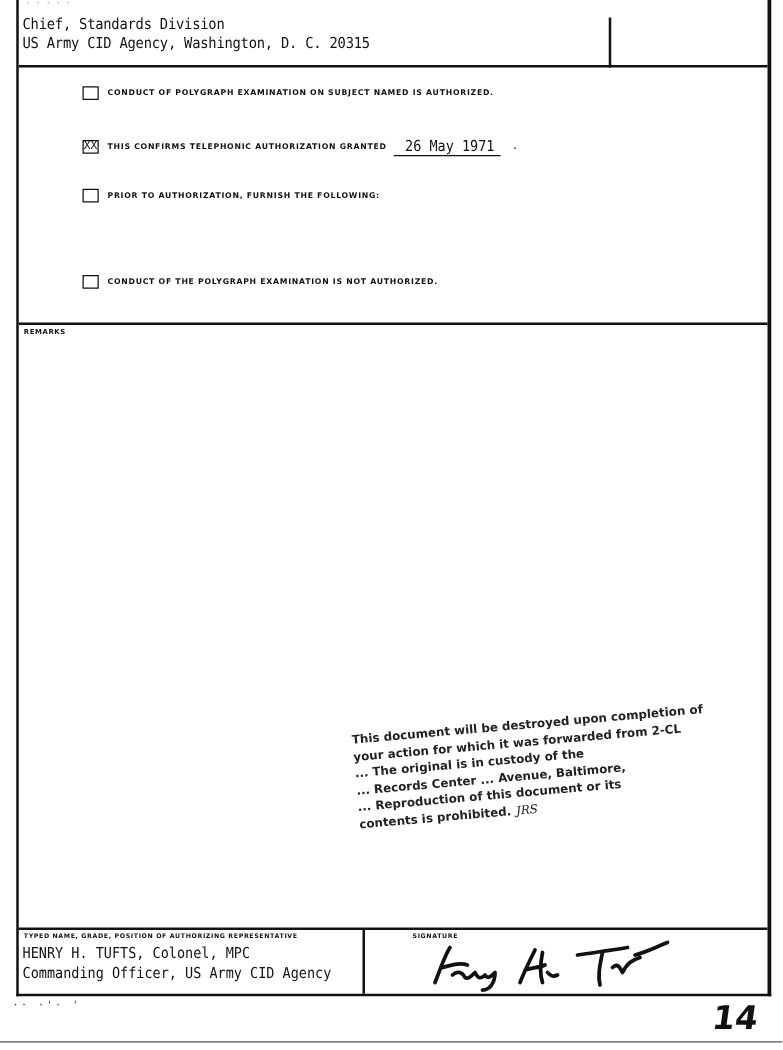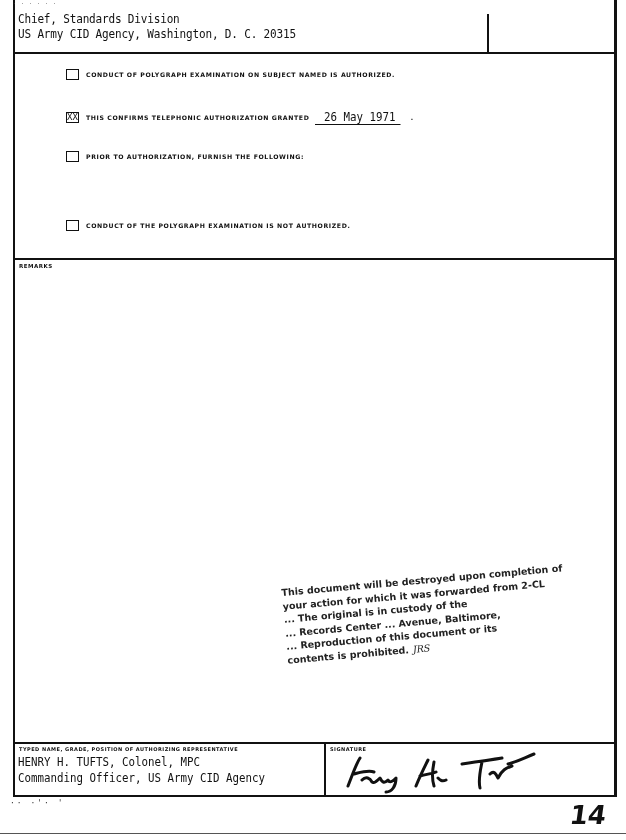--- a/index.html
+++ b/index.html
@@ -30,21 +30,21 @@
 
     .remarks-block { position: absolute; left: 0; top: 260px; width: 100%; height: 484px; border-bottom: 2px solid #111; }
     .remarks-label { position: absolute; left: 4px; top: 3px; font-family: "DejaVu Sans", sans-serif; font-size: 5.5px; font-weight: bold; letter-spacing: 0.5px; }
 
     .stamp { position: absolute; left: 266px; top: 326px; width: 290px; transform: rotate(-5deg); transform-origin: left top;
       font-family: "DejaVu Sans", sans-serif; font-size: 9.5px; font-weight: bold; line-height: 13.5px; color: #222; }
     .stamp-line { white-space: nowrap; }
     .stamp-initials { font-family: "DejaVu Serif", serif; font-style: italic; font-weight: normal; margin-left: 4px; }
 
     .footer-block { position: absolute; left: 0; top: 744px; width: 100%; height: 51px; }
-    .footer-left { position: absolute; left: 0; top: 0; width: 311px; height: 100%; border-right: 2px solid #111; }
+    .footer-left { position: absolute; left: 0; top: 0; width: 277px; height: 100%; border-right: 2px solid #111; }
     .footer-right { position: absolute; left: 311px; top: 0; right: 0; height: 100%; }
     .field-label { position: absolute; left: 4px; top: 2px; font-family: "DejaVu Sans", sans-serif; font-size: 5px; font-weight: bold; letter-spacing: 0.5px; white-space: nowrap; }
     .rep-name { position: absolute; left: 3px; top: 11px; font-size: 12px; white-space: nowrap; transform: scaleX(0.9); transform-origin: left; }
     .rep-title { position: absolute; left: 3px; top: 27px; font-size: 12px; white-space: nowrap; transform: scaleX(0.9); transform-origin: left; }
     .signature { position: absolute; left: 14px; top: 6px; width: 200px; height: 44px; }
 
     .page-mark { position: absolute; left: 570px; top: 800px; font-family: "DejaVu Sans", sans-serif; font-weight: bold; font-size: 26px; transform: skewX(-8deg); }
     .bottom-rule { position: absolute; left: 0; top: 833px; width: 626px; height: 1px; background: #555; }
     .specks { position: absolute; left: 10px; top: 799px; font-size: 8px; color: #333; letter-spacing: 2px; }
   </style>

